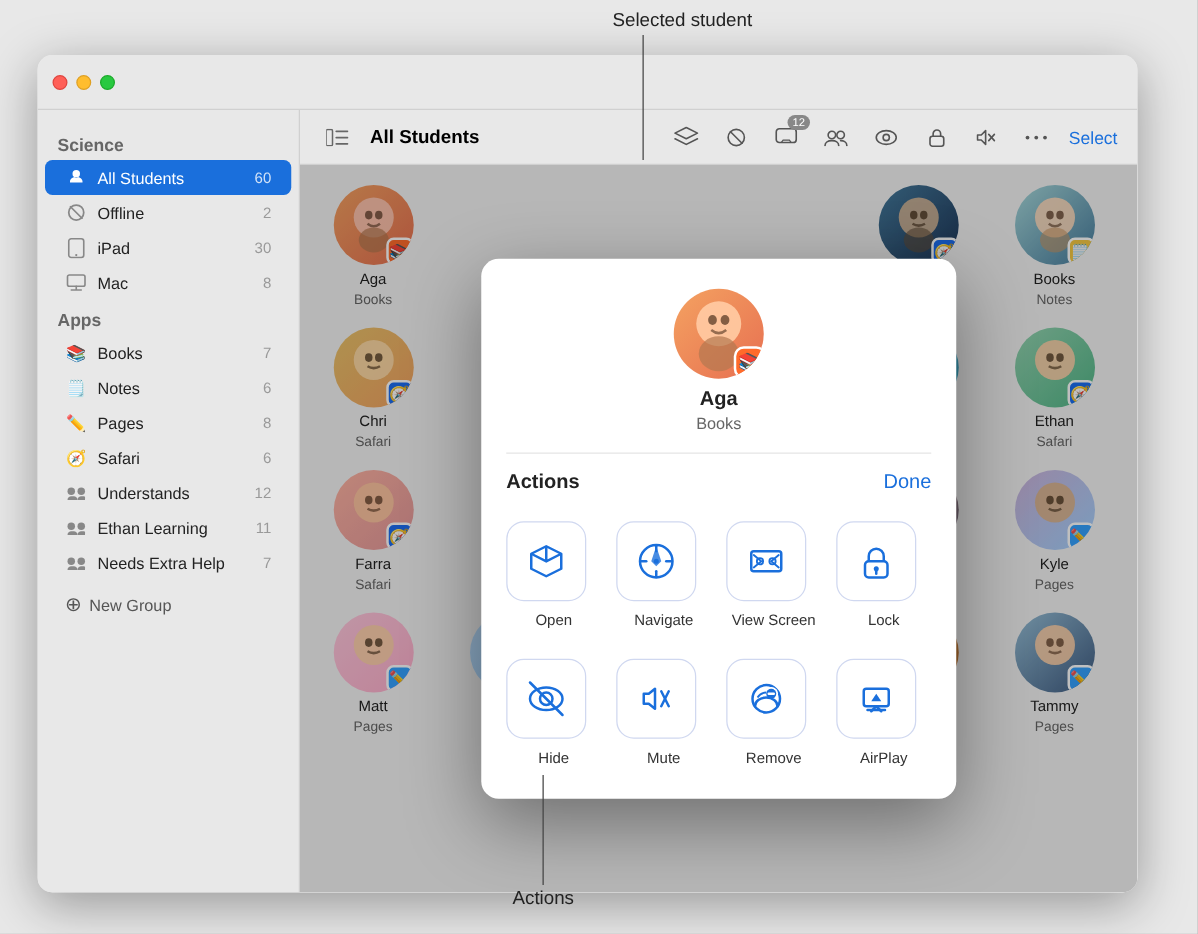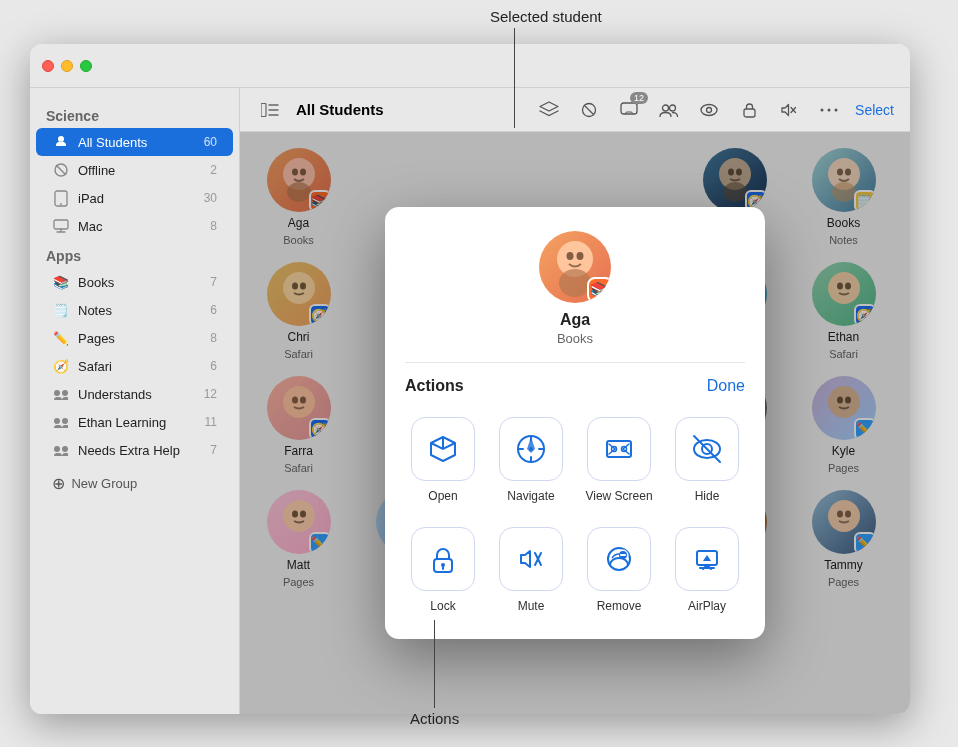--- a/index.html
+++ b/index.html
@@ -321,21 +321,20 @@
       font-weight: 500;
     }
     .modal-actions-grid {
       display: grid;
       grid-template-columns: repeat(4, 1fr);
       gap: 12px;
     }
     .action-btn {
       display: flex;
       flex-direction: column;
-      align-items: center;
       gap: 8px;
       cursor: pointer;
       padding: 6px 0;
     }
     .action-icon-wrap {
       width: 64px;
       height: 64px;
       border-radius: 14px;
       border: 1.5px solid #d0d8f0;
       display: flex;
@@ -870,38 +869,38 @@
                     <path d="M8 13 L14 18 L8 23" stroke="#1a6fdc" stroke-width="1.5" fill="none" stroke-linecap="round"></path>
                     <path d="M28 13 L22 18 L28 23" stroke="#1a6fdc" stroke-width="1.5" fill="none" stroke-linecap="round"></path>
                   </svg>
                 </div>
                 <div class="action-label">View Screen</div>
               </div>
 
               <div class="action-btn">
                 <div class="action-icon-wrap">
                   <svg width="36" height="36" viewBox="0 0 36 36" fill="none">
-                    <ellipse cx="18" cy="18" rx="13" ry="9" stroke="#1a6fdc" stroke-width="2" fill="none"></ellipse>
-                    <circle cx="18" cy="18" r="5" stroke="#1a6fdc" stroke-width="2" fill="none"></circle>
-                    <line x1="5" y1="5" x2="31" y2="31" stroke="#1a6fdc" stroke-width="2" stroke-linecap="round"></line>
-                  </svg>
-                </div>
-                <div class="action-label">Hide</div>
-              </div>
-
-              <div class="action-btn">
-                <div class="action-icon-wrap">
-                  <svg width="36" height="36" viewBox="0 0 36 36" fill="none">
                     <rect x="9" y="18" width="18" height="13" rx="3" stroke="#1a6fdc" stroke-width="2" fill="none"></rect>
                     <path d="M12 18v-4a6 6 0 0112 0v4" stroke="#1a6fdc" stroke-width="2" fill="none"></path>
                     <circle cx="18" cy="24" r="2" fill="#1a6fdc"></circle>
                     <line x1="18" y1="26" x2="18" y2="28" stroke="#1a6fdc" stroke-width="2" stroke-linecap="round"></line>
                   </svg>
                 </div>
                 <div class="action-label">Lock</div>
+              </div>
+
+              <div class="action-btn">
+                <div class="action-icon-wrap">
+                  <svg width="36" height="36" viewBox="0 0 36 36" fill="none">
+                    <ellipse cx="18" cy="18" rx="13" ry="9" stroke="#1a6fdc" stroke-width="2" fill="none"></ellipse>
+                    <circle cx="18" cy="18" r="5" stroke="#1a6fdc" stroke-width="2" fill="none"></circle>
+                    <line x1="5" y1="5" x2="31" y2="31" stroke="#1a6fdc" stroke-width="2" stroke-linecap="round"></line>
+                  </svg>
+                </div>
+                <div class="action-label">Hide</div>
               </div>
 
               <div class="action-btn">
                 <div class="action-icon-wrap">
                   <svg width="36" height="36" viewBox="0 0 36 36" fill="none">
                     <path d="M17 10v16l-5-4H8V14h4l5-4z" stroke="#1a6fdc" stroke-width="2" fill="none" stroke-linejoin="round"></path>
                     <line x1="22" y1="12" x2="28" y2="24" stroke="#1a6fdc" stroke-width="2" stroke-linecap="round"></line>
                     <line x1="28" y1="12" x2="22" y2="24" stroke="#1a6fdc" stroke-width="2" stroke-linecap="round"></line>
                   </svg>
                 </div>

